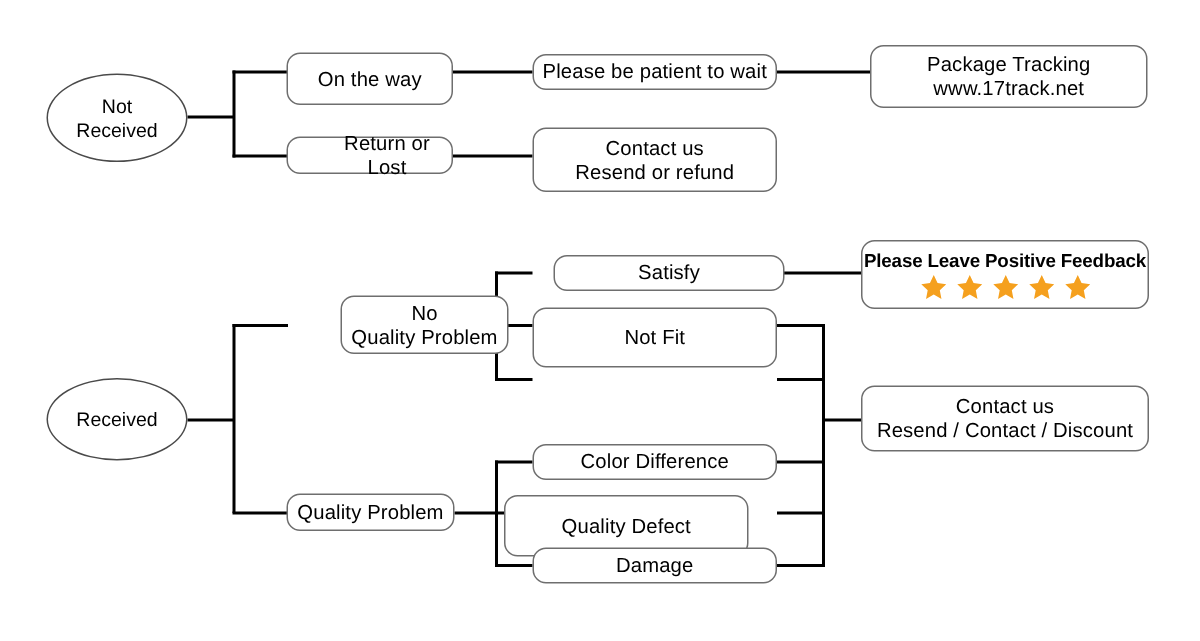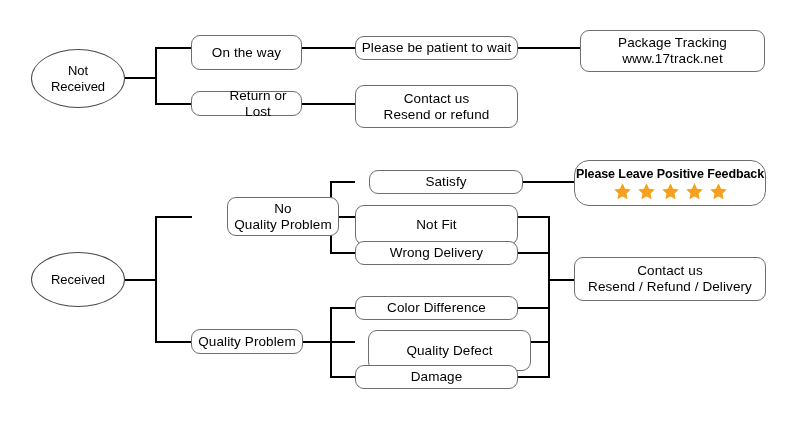--- a/index.html
+++ b/index.html
@@ -159,43 +159,40 @@
   <div class="ln ln-h" style="left:330px; top:181px; width:25px;"></div>
   <div class="ln ln-h" style="left:330px; top:216px; width:25px;"></div>
   <div class="ln ln-h" style="left:330px; top:252px; width:25px;"></div>
 
   <div class="node" style="left:369px; top:170px; width:154px; height:24px;">
     <span>Satisfy</span>
   </div>
   <div class="node" style="left:355px; top:205px; width:163px; height:40px;">
     <span>Not Fit</span>
   </div>
-  <div class="node" style="left:355px; top:241px; width:163px; height:24px;">
-    <span>Wrong Delivery</span>
-  </div>
 
   <div class="ln ln-h" style="left:303px; top:341px; width:28px;"></div>
   <div class="ln ln-v" style="left:330px; top:307px; height:70px;"></div>
   <div class="ln ln-h" style="left:330px; top:307px; width:25px;"></div>
   <div class="ln ln-h" style="left:330px; top:341px; width:25px;"></div>
   <div class="ln ln-h" style="left:330px; top:376px; width:25px;"></div>
 
   <div class="node" style="left:355px; top:296px; width:163px; height:24px;">
     <span>Color Difference</span>
   </div>
-  <div class="node" style="left:368px; top:330px; width:163px; height:41px;">
+  <div class="node" style="left:336px; top:330px; width:163px; height:41px;">
     <span>Quality Defect</span>
   </div>
   <div class="node" style="left:355px; top:365px; width:163px; height:24px;">
     <span>Damage</span>
   </div>
 
   <div class="ln ln-h" style="left:518px; top:181px; width:57px;"></div>
 
-  <div class="feedback" style="left:574px; top:160px; width:192px; height:46px;border-radius:15px;">
+  <div class="feedback" style="left:574px; top:160px; width:192px; height:46px;">
     <span class="fb-text">Please Leave Positive Feedback</span>
     <div class="stars">
       <svg class="star" viewBox="0 0 24 24" aria-hidden="true">
         <path d="M12 1.6l3.2 6.9 7.3.9-5.4 5.1 1.4 7.4L12 18.2 5.5 21.9l1.4-7.4L1.5 9.4l7.3-.9z" fill="#F5A01E"></path>
       </svg>
       <svg class="star" viewBox="0 0 24 24" aria-hidden="true">
         <path d="M12 1.6l3.2 6.9 7.3.9-5.4 5.1 1.4 7.4L12 18.2 5.5 21.9l1.4-7.4L1.5 9.4l7.3-.9z" fill="#F5A01E"></path>
       </svg>
       <svg class="star" viewBox="0 0 24 24" aria-hidden="true">
         <path d="M12 1.6l3.2 6.9 7.3.9-5.4 5.1 1.4 7.4L12 18.2 5.5 21.9l1.4-7.4L1.5 9.4l7.3-.9z" fill="#F5A01E"></path>
@@ -213,16 +210,16 @@
   <div class="ln ln-h" style="left:518px; top:252px; width:32px;"></div>
   <div class="ln ln-h" style="left:518px; top:307px; width:32px;"></div>
   <div class="ln ln-h" style="left:518px; top:341px; width:32px;"></div>
   <div class="ln ln-h" style="left:518px; top:376px; width:32px;"></div>
 
   <div class="ln ln-v" style="left:548px; top:216px; height:162px;"></div>
   <div class="ln ln-h" style="left:548px; top:279px; width:27px;"></div>
 
   <div class="node" style="left:574px; top:257px; width:192px; height:44px;">
     <span>Contact us</span>
-    <span class="l2">Resend / Refund / Delivery</span>
+    <span class="l2">Resend / Contact / Discount</span>
   </div>
 
 </div>
 
 </body></html>

